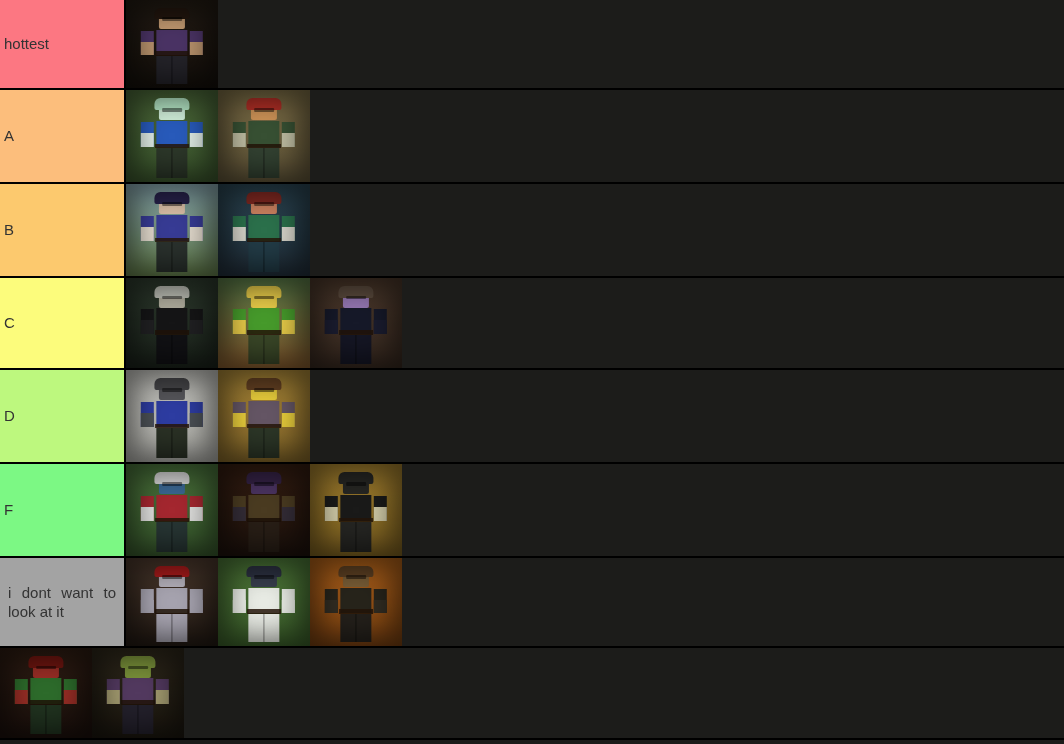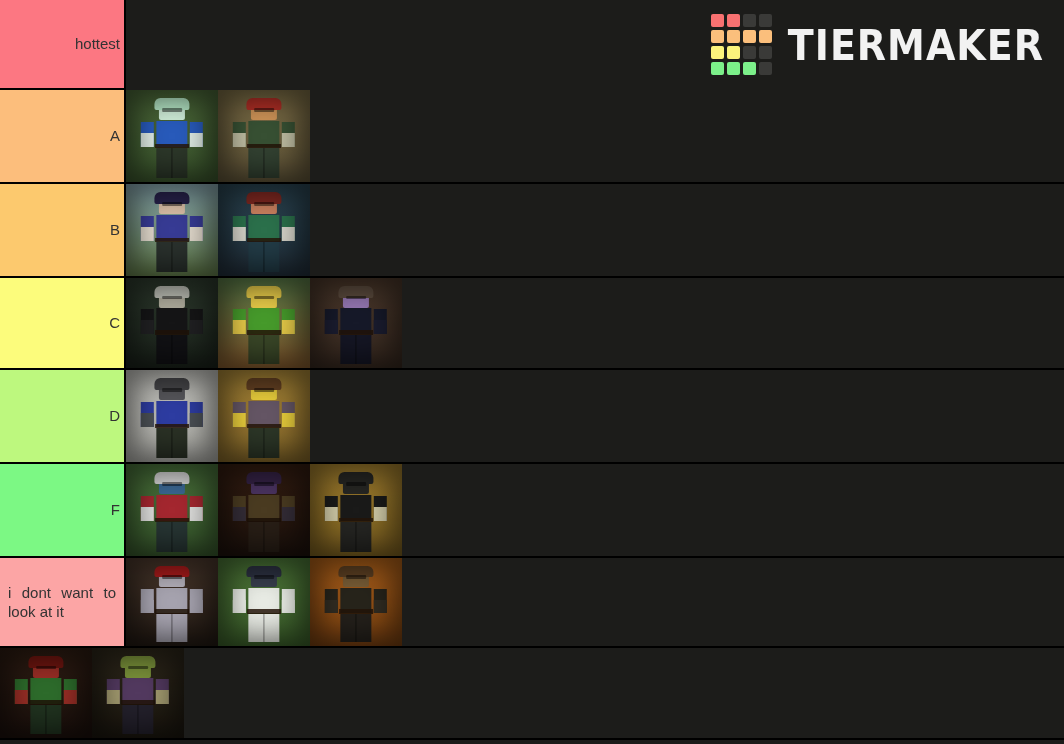--- a/index.html
+++ b/index.html
@@ -43,21 +43,21 @@
     overflow:hidden;
   }
   .tier-label.single{justify-content:center;text-align:center;padding:0 4px;}
   .tier-label.multi{
     justify-content:flex-start;align-items:center;
     text-align:justify;
     padding:0 8px;
     text-align-last:left;
   }
   .tier-label span{display:block;width:100%;}
-  .tier-label.single span{text-align:right;}
+  .tier-label.single span{text-align:left;}
   .tier-label.multi span{text-align:justify;}
 
   .tier-items{flex:1;display:flex;align-items:stretch;background:#1c1c1a;}
   .thumb{
     width:92px;min-width:92px;
     position:relative;overflow:hidden;
     background:#141414;
   }
   .thumb-inner{position:absolute;inset:0;}
 
@@ -419,21 +419,21 @@
                   <div class="legsplit"></div>
                 </div>
               </div>
               <div class="dark-overlay" style="background:rgba(0,0,0,0.1)"></div>
               <div class="vignette"></div>
             </div>
           </div>
         </div>
       </div>
       <div class="tier-row" style="height: 90px;">
-        <div class="tier-label multi" style="background: #fca5a5;">
+        <div class="tier-label multi" style="background: #a3a3a3;">
           <span>i dont want to look at it</span>
         </div>
         <div class="tier-items">
           <div class="thumb">
             <div class="thumb-inner">
               <div class="scene" style="background:linear-gradient(180deg,#5a4436 0%,#2a2018 100%)"></div>
               <div class="fig">
                 <div class="arm l" style="background:#cbc7d6">
                   <div class="armlow" style="background:#cbc7d6"></div>
                 </div>
@@ -546,37 +546,14 @@
                 </div>
               </div>
               <div class="dark-overlay" style="background:rgba(0,0,0,0.22)"></div>
               <div class="vignette"></div>
             </div>
           </div>
         </div>
       </div>
     </div>
 
-  <div class="header-bar">
-    <div class="logo">
-      <div class="logo-grid">
-          <div class="logo-cell" style="background: rgb(248, 113, 113);"></div>
-          <div class="logo-cell" style="background: rgb(248, 113, 113);"></div>
-          <div class="logo-cell" style="background: rgb(58, 58, 56);"></div>
-          <div class="logo-cell" style="background: rgb(58, 58, 56);"></div>
-          <div class="logo-cell" style="background: rgb(251, 191, 124);"></div>
-          <div class="logo-cell" style="background: rgb(251, 191, 124);"></div>
-          <div class="logo-cell" style="background: rgb(251, 191, 124);"></div>
-          <div class="logo-cell" style="background: rgb(251, 191, 124);"></div>
-          <div class="logo-cell" style="background: rgb(251, 243, 124);"></div>
-          <div class="logo-cell" style="background: rgb(251, 243, 124);"></div>
-          <div class="logo-cell" style="background: rgb(58, 58, 56);"></div>
-          <div class="logo-cell" style="background: rgb(58, 58, 56);"></div>
-          <div class="logo-cell" style="background: rgb(124, 240, 138);"></div>
-          <div class="logo-cell" style="background: rgb(124, 240, 138);"></div>
-          <div class="logo-cell" style="background: rgb(124, 240, 138);"></div>
-          <div class="logo-cell" style="background: rgb(58, 58, 56);"></div>
-        </div>
-      <div class="logo-word">TIERMAKER</div>
-    </div>
-  </div>
 
 </div>
 
 </body></html>

